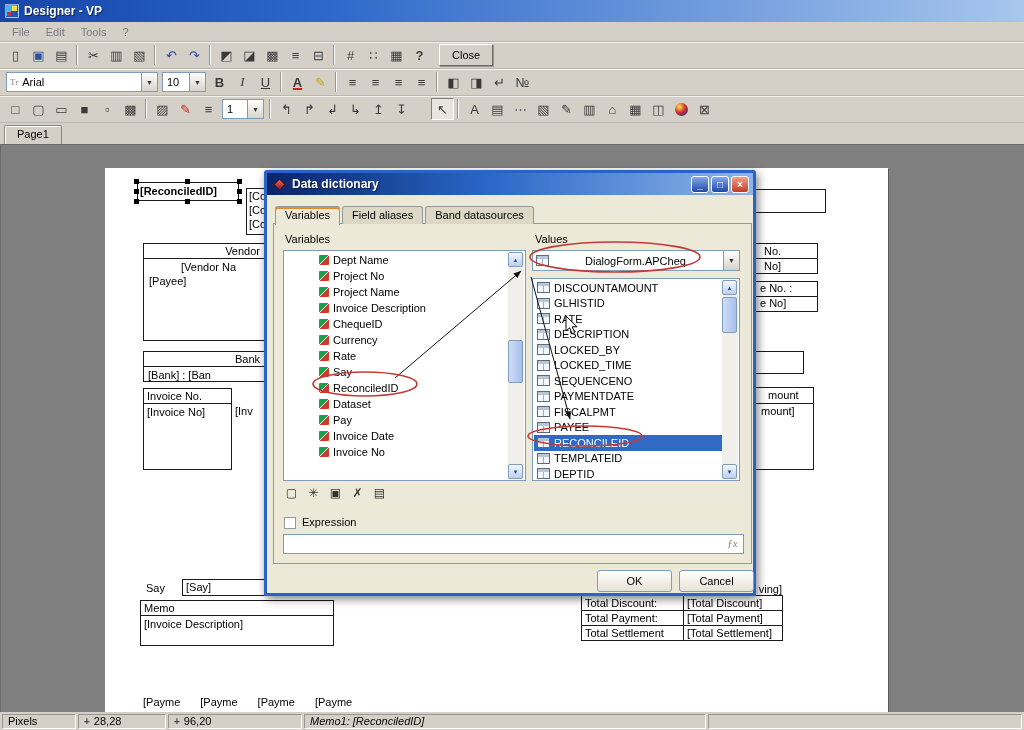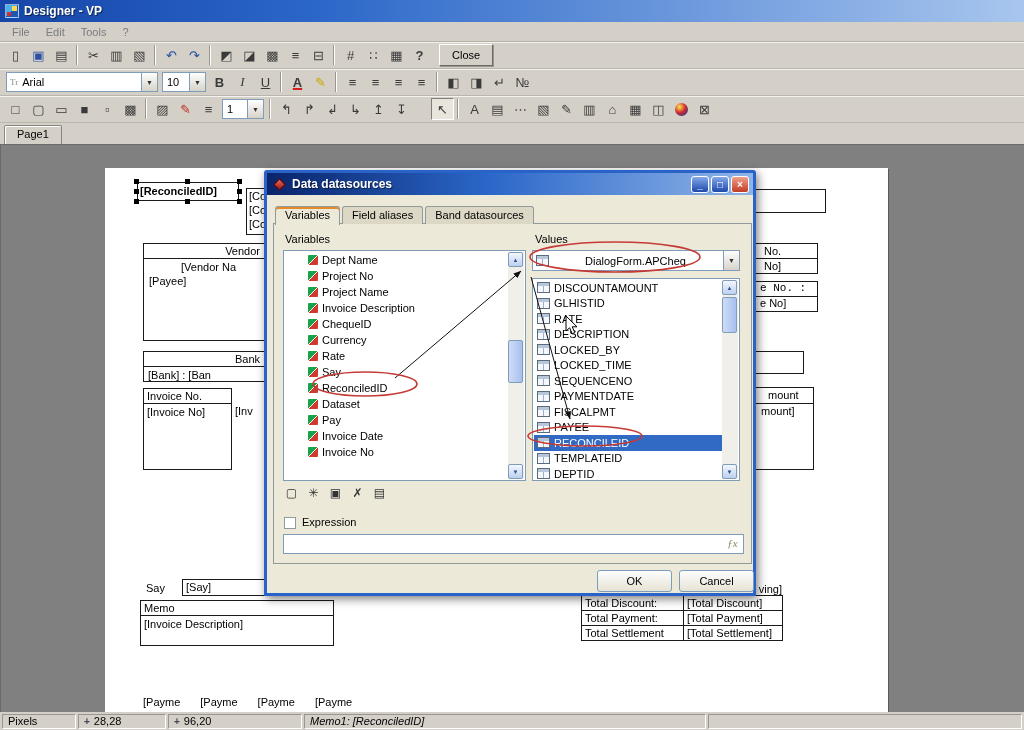--- a/index.html
+++ b/index.html
@@ -81,21 +81,21 @@
   .inv-partial { left:130px; top:237px; }
   .say-label { left:41px; top:414px; }
   .say-box { left:77px; top:411px; width:130px; height:17px; padding:1px 0 2px 3px; }
   .memo-box { left:35px; top:432px; width:194px; height:46px; }
   .memo-val { position:absolute; left:3px; top:17px; white-space:nowrap; }
   .bottom-row { position:absolute; left:38px; top:528px; display:flex; gap:20px; }
   .rf1 { left:650px; top:21px; width:71px; height:24px; }
   .rf-cell { padding:1px 0 0 8px; }
   .rf2a { left:650px; top:75px; width:63px; height:16px; }
   .rf2b { left:650px; top:90px; width:63px; height:16px; }
-  .rf3a { left:650px; top:113px; width:63px; height:16px; padding-left:4px;font-family:Liberation Mono, monospace; }
+  .rf3a { left:650px; top:113px; width:63px; height:16px; padding-left:4px; }
   .rf3b { left:650px; top:128px; width:63px; height:16px; padding-left:4px; }
   .rf4 { left:650px; top:183px; width:49px; height:23px; }
   .rf5a { left:650px; top:219px; width:59px; height:17px; padding:1px 0 0 12px; }
   .rf5b { left:650px; top:235px; width:59px; height:67px; padding:1px 0 8px 5px; }
   .saving { left:578px; top:415px; width:99px; text-align:right; }
   .totals { position:absolute; left:476px; top:428px; }
   .trw { display:flex; margin-top:-1px; }
   .tcl, .tcr { height:16px; border:1px solid #1a1a1a; background:#fff; padding:1px 3px 0; text-align:left; white-space:nowrap; overflow:hidden; }
   .tcl { width:103px; } .tcr { width:100px; margin-left:-1px; }
   
@@ -119,21 +119,21 @@
     border-radius:3px 3px 0 0; background:#ddd8c6; margin-right:2px; font-size:11px; }
   .dtab.active { height:19px; background:#ece9d8; box-shadow: inset 0 2px 0 #e68b2c; position:relative; top:1px; }
   .dlg-panel { position:absolute; left:6px; top:28px; width:479px; height:341px;
     border:1px solid #919b9c; background:#ece9d8; }
   .plabel { position:absolute; font-size:11px; }
   .lv { left:11px; top:9px; } .rv { left:261px; top:9px; }
   .treebox { position:absolute; left:9px; top:26px; width:243px; height:231px;
     background:#fff; border:1px solid #7f9db9; overflow:hidden; }
   .tree-items { position:absolute; left:1px; top:1px; right:17px; bottom:1px; overflow:hidden; }
   .trow { height:16px; display:flex; align-items:center; gap:4px; white-space:nowrap; }
-  .p34 { padding-left:23px; } .p10 { padding-left:10px; }
+  .p34 { padding-left:34px; } .p10 { padding-left:10px; }
   .ic-var { width:10px; height:10px; flex:none; border-radius:1px;
     background: linear-gradient(135deg,#18a34a 0 46%,#ffffff 46% 54%,#cf3a2e 54%); }
   .expand { display:none; width:9px; height:9px; border:1px solid #888; background:#fff; position:relative; flex:none; }
   .expand::before { content:""; position:absolute; left:1px; right:1px; top:3px; height:1px; background:#000; }
   .ic-folder { display:none; width:14px; height:10px; background:#ffd24a; border:1px solid #a8761a;
     border-radius:1px; position:relative; flex:none; margin-top:2px; }
   .ic-folder::before { content:""; position:absolute; top:-3px; left:-1px; width:6px; height:2px;
     background:#ffd24a; border:1px solid #a8761a; border-bottom:none; }
   .trow.folder .expand { display:inline-block; }
   .trow.folder .ic-folder { display:inline-block; }
@@ -384,21 +384,21 @@
           <span class="tcr">[Total Settlement]</span>
         </div>
         </div>
 
     </div>
   </div>
 
   <div class="dialog">
     <div class="dlg-title">
       <span class="dlg-icon"></span>
-      <span class="dlg-title-text">Data datasources</span>
+      <span class="dlg-title-text">Data dictionary</span>
       <span class="wbtns">
         <span class="wbtn min">_</span>
         <span class="wbtn max">□</span>
         <span class="wbtn close">×</span>
       </span>
     </div>
     <div class="dlg-body">
       <div class="dlg-tabs">
 
       <span class="dtab active"><span>Variables</span></span>

